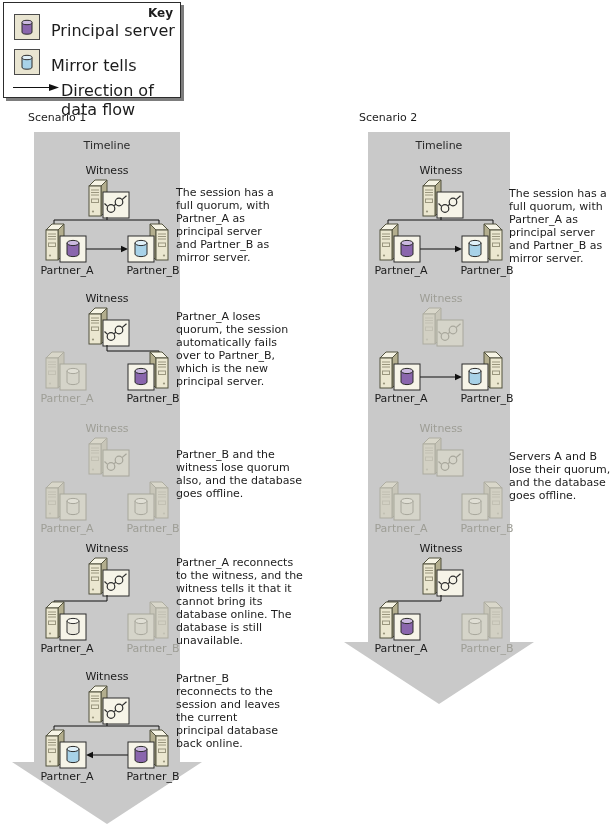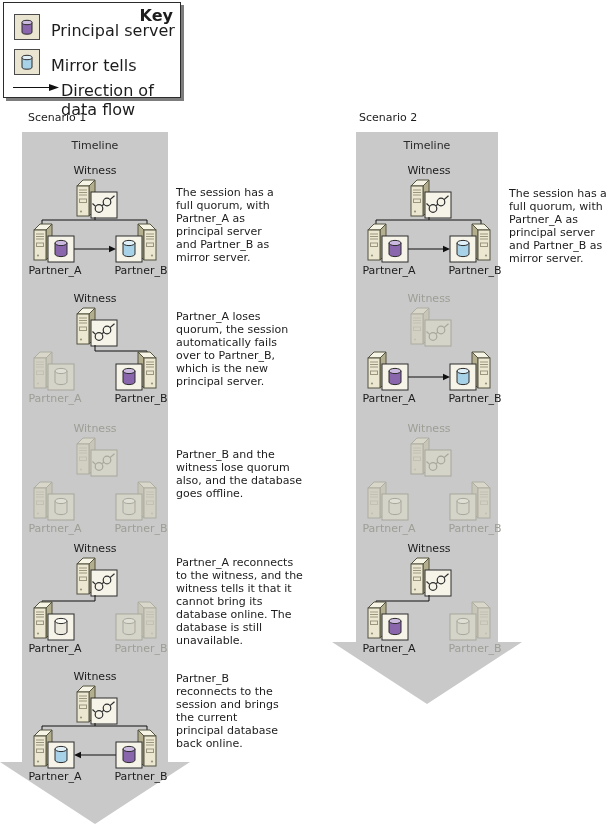--- a/index.html
+++ b/index.html
@@ -2,29 +2,29 @@
 <html><head>
 <meta charset="utf-8">
 <style>
   html,body{margin:0;padding:0;background:#fff;}
   .canvas{position:relative;width:616px;height:830px;background:#fff;
           font-family:"DejaVu Sans","Liberation Sans",sans-serif;color:#1c1c1c;overflow:hidden;}
 
   
   .key-box{position:absolute;left:3px;top:2px;width:176px;height:94px;background:#fff;
            border:1px solid #2c2c2c;box-shadow:3px 3px 0 #7d7d7d;}
-  .key-title{position:absolute;right:7px;top:3px;font-size:16px;font-weight:bold;}
+  .key-title{position:absolute;right:7px;top:3px;font-size:12px;font-weight:bold;}
   .key-icon{position:absolute;left:10px;}
   .key-label{position:absolute;left:47px;font-size:16px;}
 
   
   .scenario-title{position:absolute;top:111px;font-size:11px;}
 
   
-  .timeline-col{position:absolute;top:132px;background:#c9c9c9;}
+  .timeline-col{position:absolute;top:132px;background:#c9c9c9;margin-left:12px;}
   .col-s1{left:22px;width:146px;height:630px;}
   .col-s2{left:356px;width:142px;height:510px;}
   .arrow-head{position:absolute;width:0;height:0;
               border-left:95px solid transparent;border-right:95px solid transparent;
               border-top:62px solid #c9c9c9;}
   .col-s1 .arrow-head{left:-22px;top:630px;}
   .col-s2 .arrow-head{left:-24px;top:510px;}
   .timeline-label{position:absolute;top:7px;left:0;width:100%;text-align:center;font-size:11px;color:#2b2b2b;}
 
   
@@ -292,17 +292,18 @@
         </svg>
       <div class="p-label a">Partner_A</div>
       <div class="p-label b lost">Partner_B</div>
     </div>
   </div>
 
   <div class="desc s1-desc" style="top:186px;width:106px">The session has a full quorum, with Partner_A as principal server and Partner_B as mirror server.</div>
   <div class="desc s1-desc" style="top:448px;width:130px">Partner_B and the witness lose quorum also, and the database goes offline.</div>
   <div class="desc s1-desc" style="top:310px;width:118px">Partner_A loses quorum, the session automatically fails over to Partner_B, which is the new principal server.</div>
   <div class="desc s1-desc" style="top:556px;width:128px">Partner_A reconnects to the witness, and the witness tells it that it cannot bring its database online. The database is still unavailable.</div>
-  <div class="desc s1-desc" style="top:672px;width:112px">Partner_B reconnects to the session and brings the current principal database back online.</div>
+  <div class="desc s1-desc" style="top:672px;width:112px">Partner_B reconnects to the session and leaves the current principal database back online.</div>
 
   <div class="desc s2-desc" style="top:187px;width:106px">The session has a full quorum, with Partner_A as principal server and Partner_B as mirror server.</div>
+  <div class="desc s2-desc" style="top:450px;width:108px">Servers A and B lose their quorum, and the database goes offline.</div>
 
 </div>
 
 </body></html>

